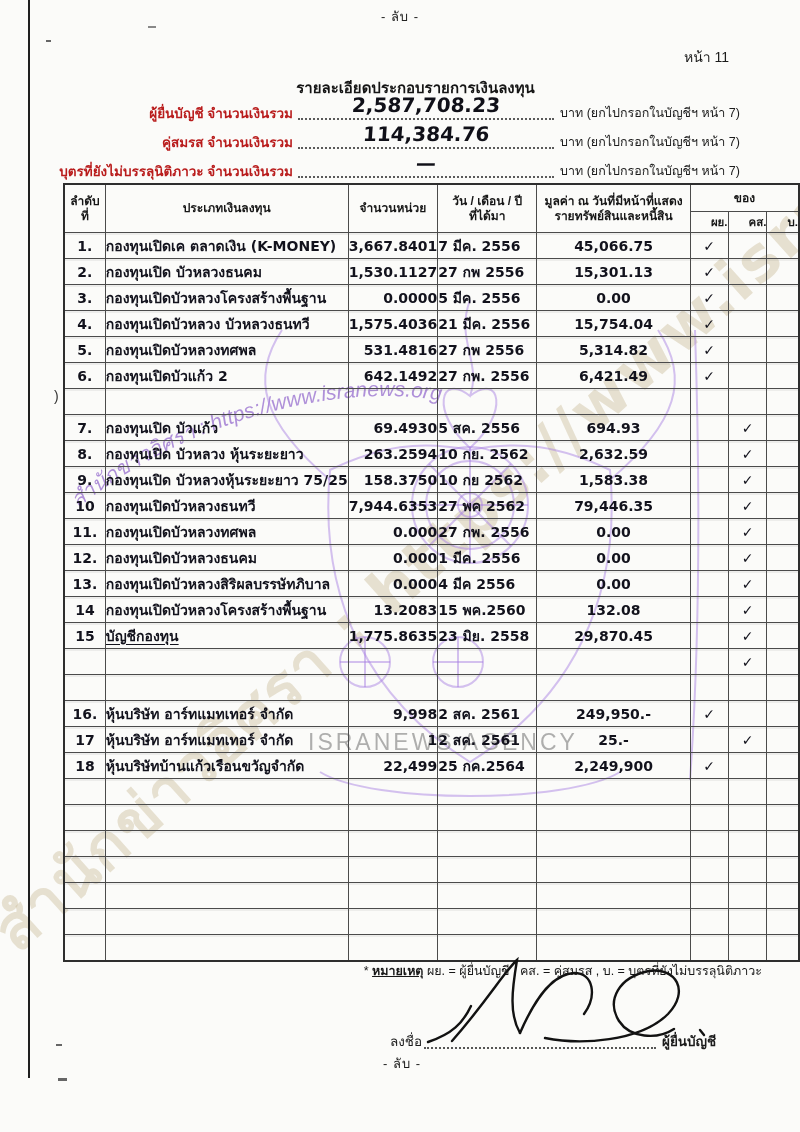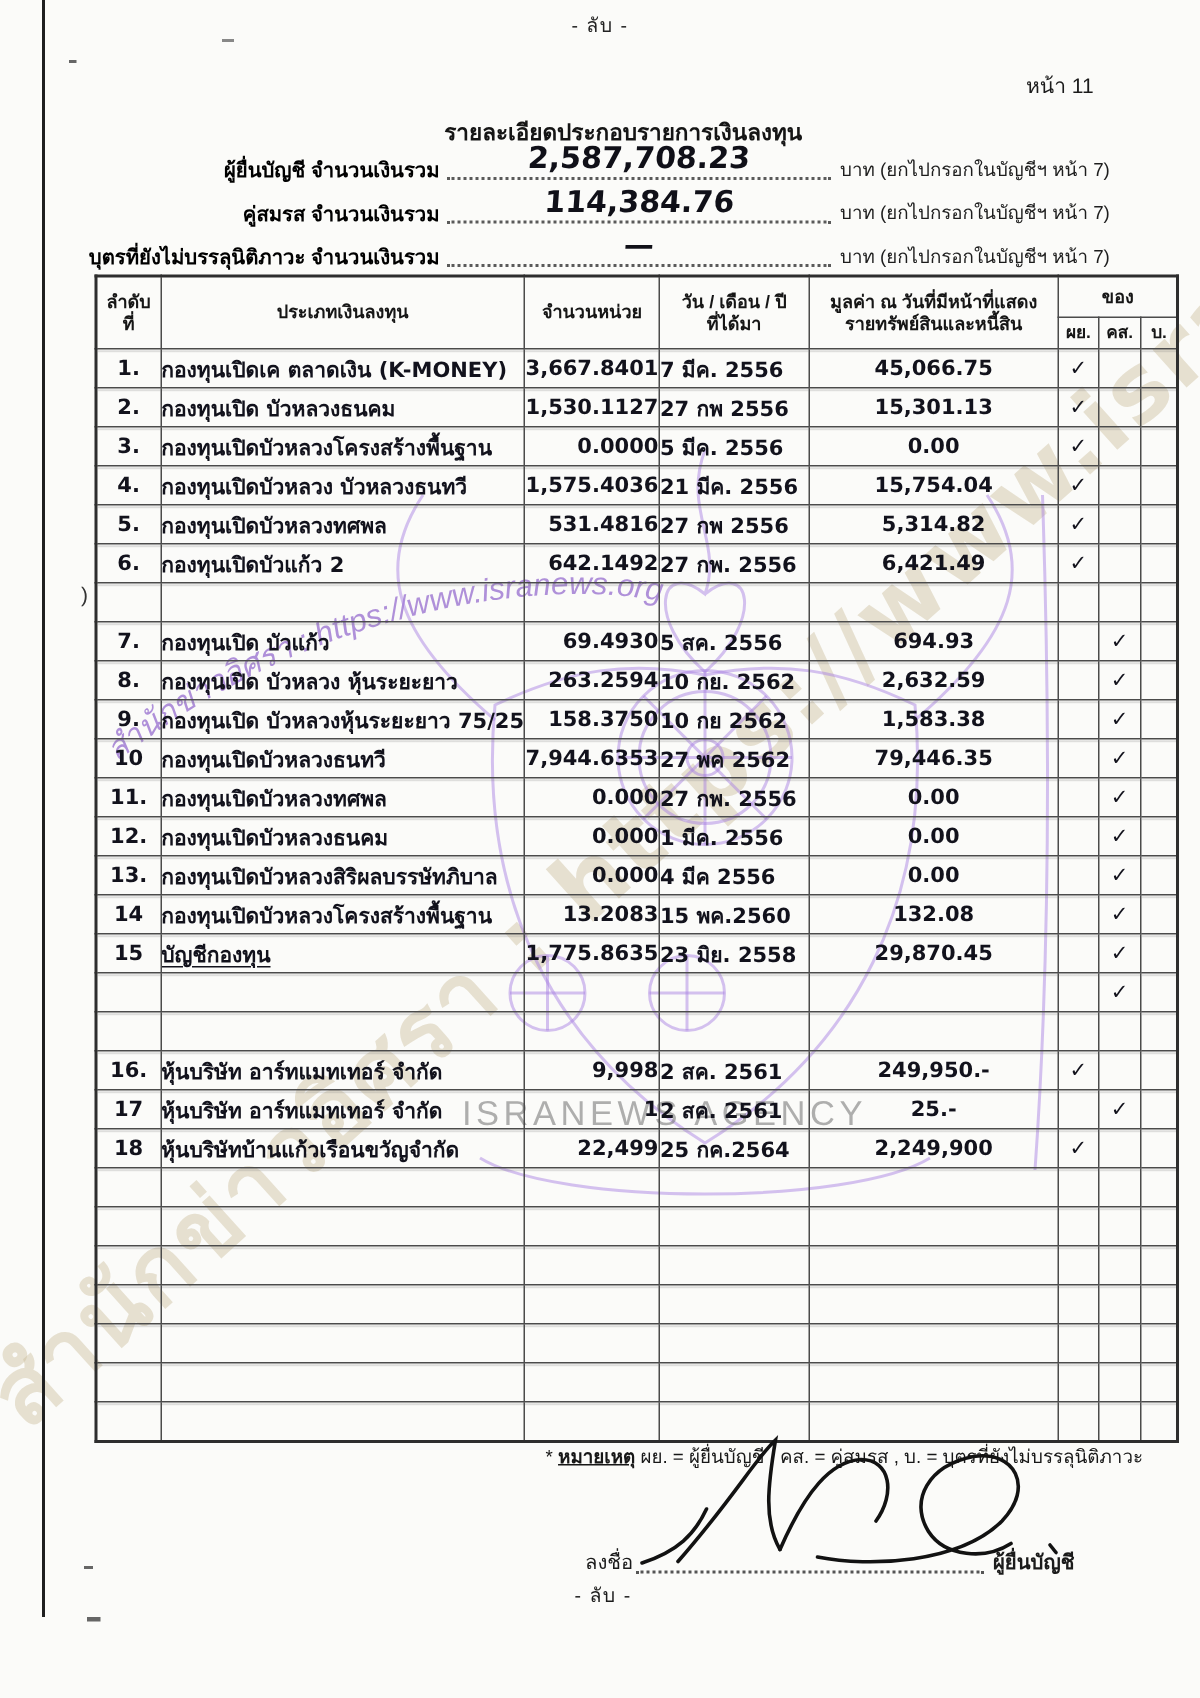--- a/index.html
+++ b/index.html
@@ -12,31 +12,31 @@
   .abs{position:absolute;}
   
   .scan-vline{left:28px;top:0;width:2px;height:1078px;background:#1f1f1f;}
   .speck{background:#666;}
   
   .secret-top{left:0;right:0;top:6px;text-align:center;font-size:13px;letter-spacing:1px;color:#222;}
   .page-number{left:684px;top:46px;font-size:14px;}
   .doc-title{left:0;right:0;top:76px;text-align:center;font-size:15px;font-weight:600;color:#151515;margin-left:31px;}
   
   .sum-line{left:0;width:770px;height:24px;}
-  .sum-label{position:absolute;left:0;width:293px;text-align:right;font-size:13.5px;font-weight:600;color:#000000;top:5px;}
+  .sum-label{position:absolute;left:0;width:293px;text-align:right;font-size:13.5px;font-weight:600;color:#b91c1c;top:5px;}
   .sum-fill{position:absolute;left:298px;width:256px;top:0;height:21px;border-bottom:2px dotted #5a5a5a;text-align:center;}
   .sum-value{display:inline-block;font-size:20px;font-weight:600;color:#101018;transform:skewX(-4deg);position:relative;top:-4px;font-family:"DejaVu Sans",sans-serif;}
   .sum-suffix{position:absolute;left:560px;top:6px;font-size:12.5px;color:#1d1d1d;}
   
   table.inv{position:absolute;left:63px;top:183px;border-collapse:collapse;table-layout:fixed;background:transparent;}
   table.inv th,table.inv td{border:1px solid #4b4b4b;padding:0;overflow:hidden;}
   table.inv{border:2px solid #2e2e2e;}
   table.inv thead th{font-size:12px;font-weight:600;text-align:center;white-space:pre-line;line-height:1.25;color:#161616;background:rgba(255,255,255,0.0);}
   table.inv thead tr.h1 th{height:26px;}
-  table.inv thead tr.h2 th{height:20px;font-size:11.5px;}
+  table.inv thead tr.h2 th{height:20px;font-size:11.5px;padding-left:20px;}
   table.inv tbody td{
     height:25px;font-size:14px;
     background-image:linear-gradient(to bottom, rgba(120,120,120,0.22) 1px, rgba(0,0,0,0) 1px);
   }
   .hand{font-family:"DejaVu Sans",sans-serif;color:#12121c;font-weight:600;}
   td.c-seq{text-align:center;font-size:15px;}
   td.c-name{padding-left:5px;white-space:nowrap;font-size:13.5px;margin-top:21px;}
   td.c-name.u span{text-decoration:underline;text-underline-offset:3px;}
   td.c-units{text-align:right;padding-right:5px;font-size:14px;}
   td.c-date{padding-left:7px;font-size:14px;white-space:nowrap;margin-top:36px;}

